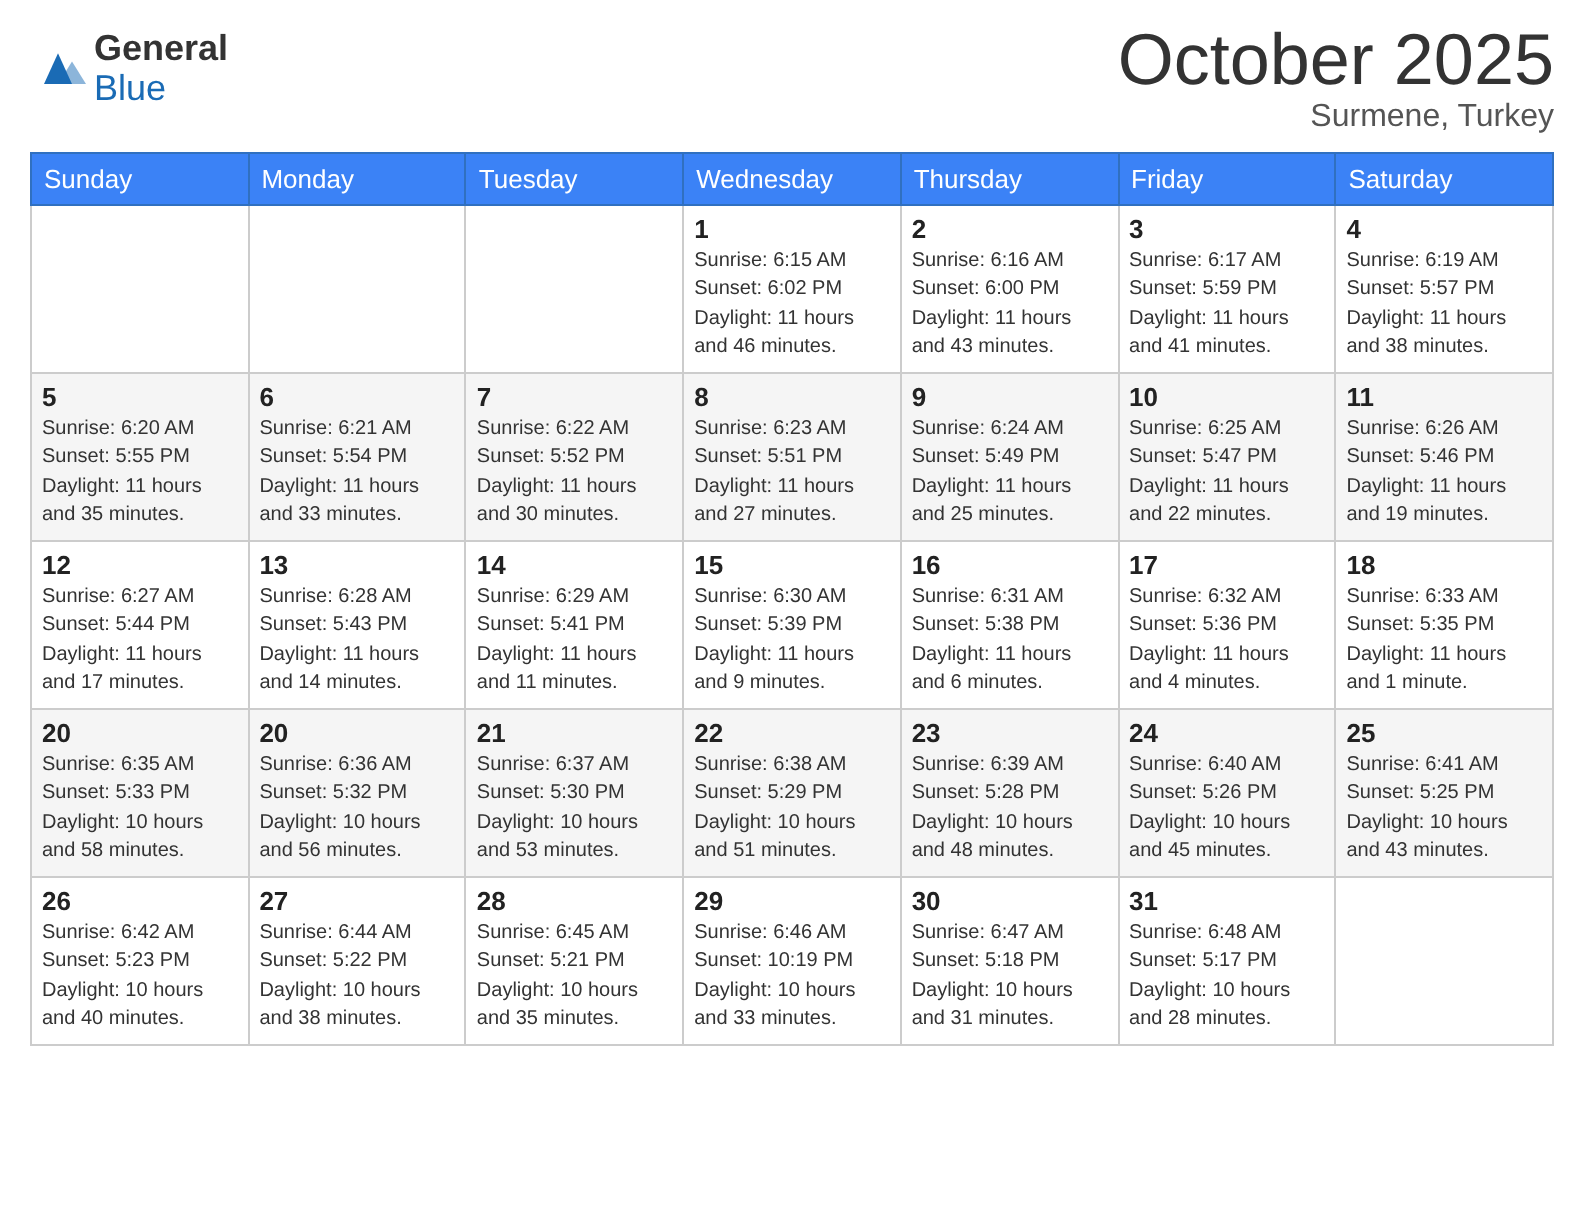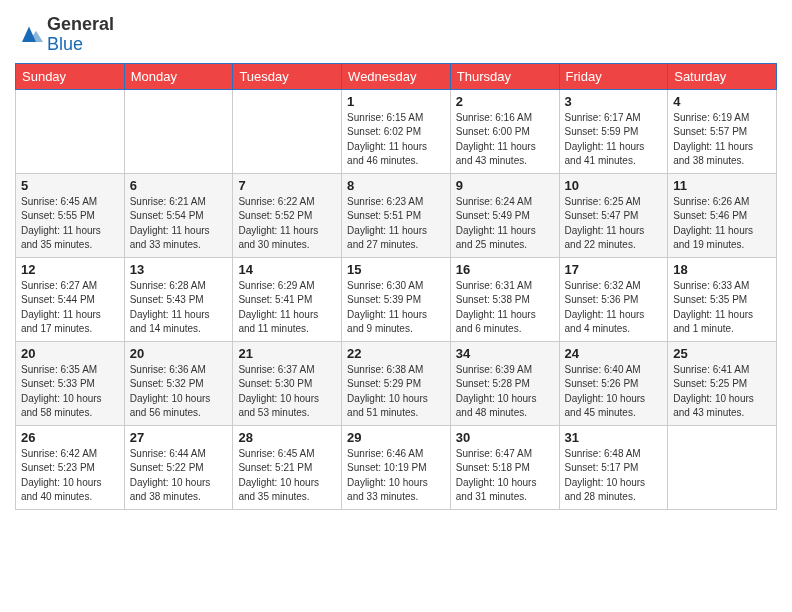--- a/index.html
+++ b/index.html
@@ -58,21 +58,21 @@
     .location {
       font-size: 16px;
       color: #555;
     }
     .calendar {
       width: 100%;
       border-collapse: collapse;
       border: 1px solid #ccc;
     }
     .calendar th {
-      background-color: #ef4444;
+      background-color: #3b82f6;
       color: #fff;
       text-align: left;
       padding: 5px 6px;
       font-size: 13px;
       font-weight: normal;
       border: 1px solid #3070c0;
     }
     .calendar td {
       border: 1px solid #ccc;
       vertical-align: top;
@@ -108,20 +108,24 @@
   <div class="header">
     <div class="logo">
       <svg class="logo-icon" viewBox="0 0 40 40" xmlns="http://www.w3.org/2000/svg">
         <polygon points="10,30 20,8 30,30" fill="#1a6bb5"></polygon>
         <polygon points="20,30 30,14 40,30" fill="#1a6bb5" opacity="0.5"></polygon>
       </svg>
       <div class="logo-text">
         <span class="logo-general">General</span>
         <span class="logo-blue">Blue</span>
       </div>
+    </div>
+    <div class="title-block">
+      <div class="month-title">October 2025</div>
+      <div class="location">Surmene, Turkey</div>
     </div>
   </div>
 
   <table class="calendar">
     <thead>
       <tr>
         <th>Sunday</th>
         <th>Monday</th>
         <th>Tuesday</th>
         <th>Wednesday</th>
@@ -160,21 +164,21 @@
             <div class="day-number">4</div>
             <div class="day-info">Sunrise: 6:19 AM
 Sunset: 5:57 PM
 Daylight: 11 hours
 and 38 minutes.</div>
           </td>
         </tr>
         <tr>
           <td>
             <div class="day-number">5</div>
-            <div class="day-info">Sunrise: 6:45 AM
+            <div class="day-info">Sunrise: 6:20 AM
 Sunset: 5:55 PM
 Daylight: 11 hours
 and 35 minutes.</div>
           </td>
           <td>
             <div class="day-number">6</div>
             <div class="day-info">Sunrise: 6:21 AM
 Sunset: 5:54 PM
 Daylight: 11 hours
 and 33 minutes.</div>
@@ -289,21 +293,21 @@
 and 53 minutes.</div>
           </td>
           <td>
             <div class="day-number">22</div>
             <div class="day-info">Sunrise: 6:38 AM
 Sunset: 5:29 PM
 Daylight: 10 hours
 and 51 minutes.</div>
           </td>
           <td>
-            <div class="day-number">34</div>
+            <div class="day-number">23</div>
             <div class="day-info">Sunrise: 6:39 AM
 Sunset: 5:28 PM
 Daylight: 10 hours
 and 48 minutes.</div>
           </td>
           <td>
             <div class="day-number">24</div>
             <div class="day-info">Sunrise: 6:40 AM
 Sunset: 5:26 PM
 Daylight: 10 hours

